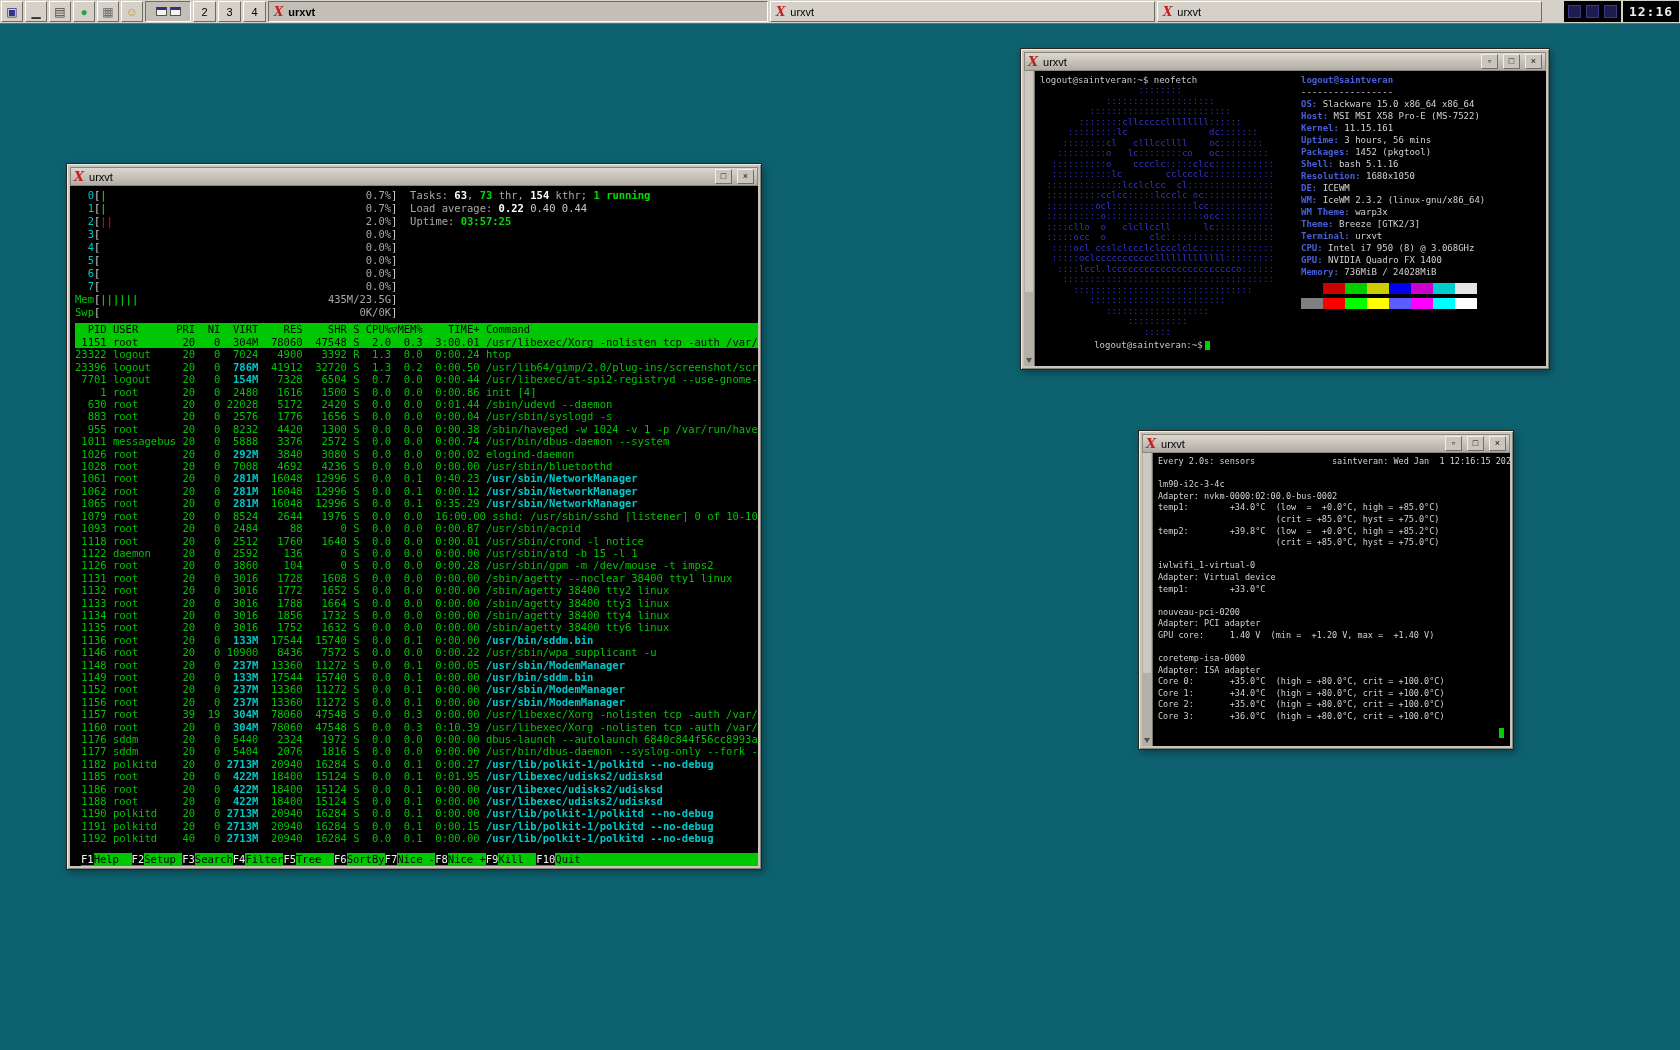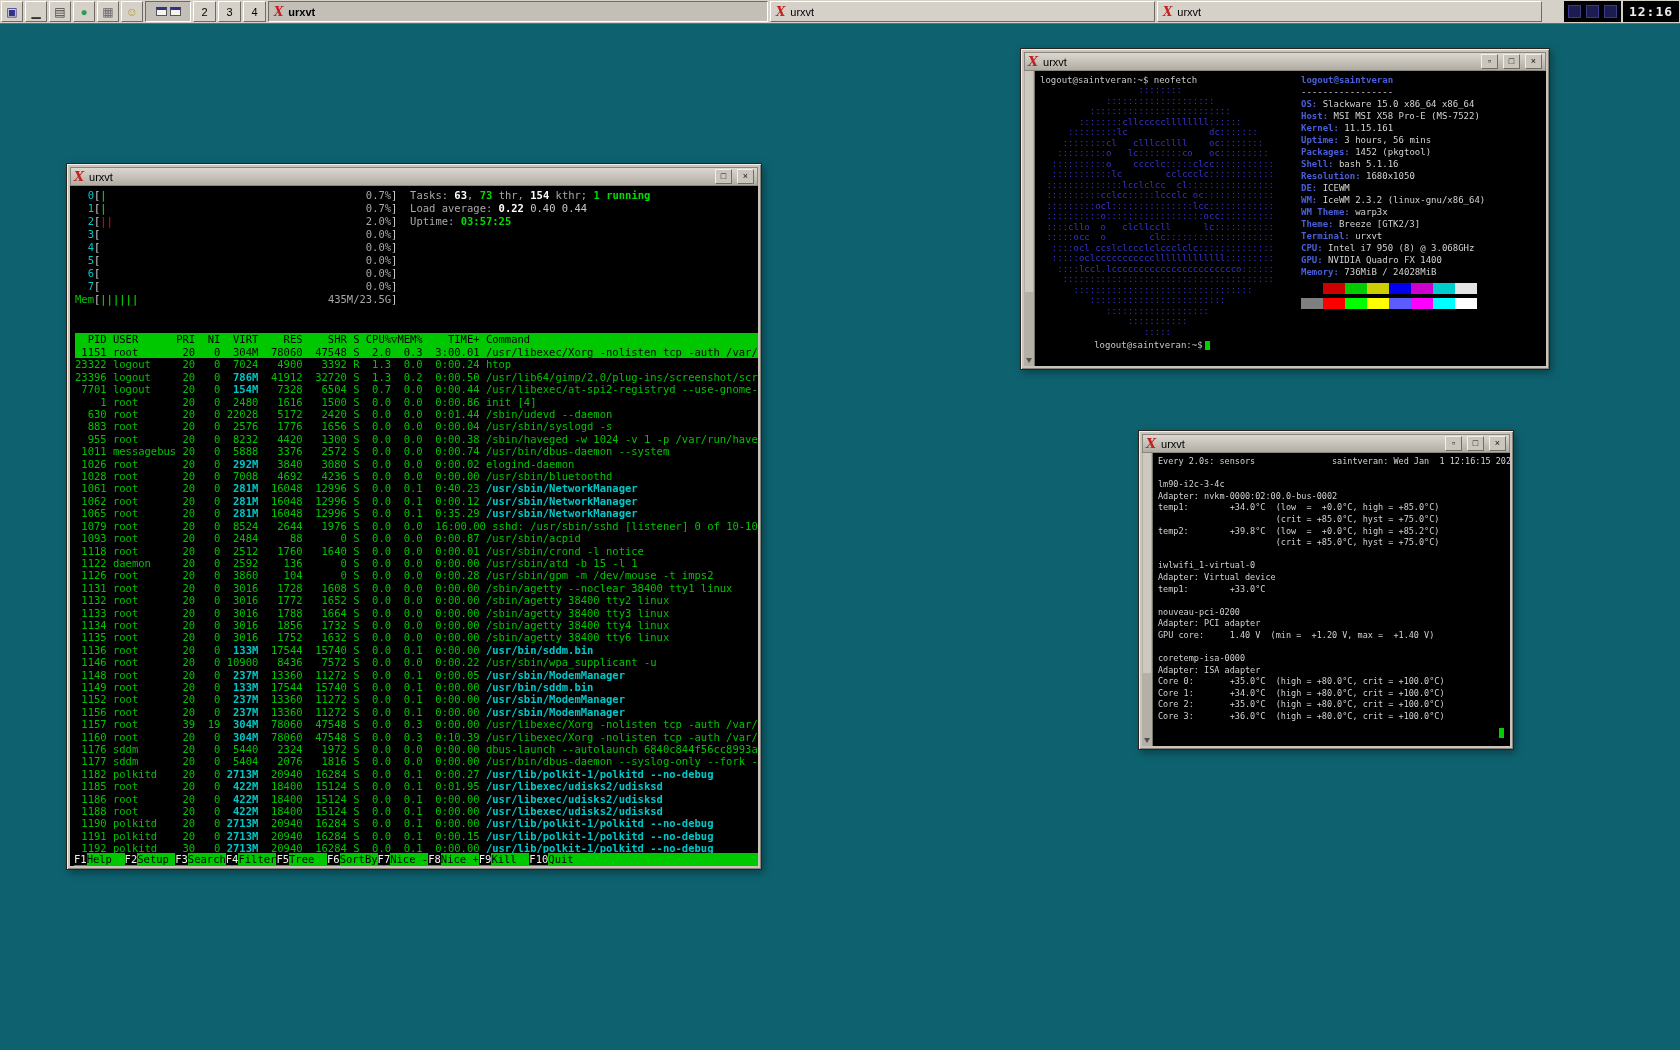--- a/index.html
+++ b/index.html
@@ -48,38 +48,38 @@
   .screen { flex:1; position:relative; background:#000; overflow:hidden; }
 
   
   #win-htop     { left:66px;  top:163px; width:696px; height:707px; z-index:10; }
   #win-neofetch { left:1020px; top:48px; width:530px; height:322px; z-index:5; }
   #win-sensors  { left:1138px; top:430px; width:376px; height:320px; z-index:6; }
 
   
   #htop-screen { padding:3px 0 0 5px; }
   .mline { white-space:pre; font:10.5px/13px "DejaVu Sans Mono",monospace; }
-  #htop-meters { margin-bottom:27px; }
+  #htop-meters { margin-bottom:4px; }
   .mlab-c { color:#00c8c8; }
   .mlab-g { color:#00c800; }
   .mbr  { color:#d0d0d0; }
   .mpct { color:#a8a8a8; }
   .tick-g { color:#00c800; font-weight:bold; }
   .tick-r { color:#d00000; font-weight:bold; }
   .s-d  { color:#a8a8a8; }
   .s-dd { color:#c8c8c8; }
   .s-w  { color:#ffffff; font-weight:bold; }
   .s-gb { color:#00dc00; font-weight:bold; }
   .th   { white-space:pre; font:10.5px/13px "DejaVu Sans Mono",monospace; background:#00c800; color:#000; }
   .trow { white-space:pre; font:10.5px/12.4px "DejaVu Sans Mono",monospace; }
   .tg { color:#00c400; }
   .tc { color:#00c8c8; font-weight:bold; }
   .trow.sel { background:#00c800; }
   .trow.sel span { color:#000 !important; font-weight:normal !important; }
-  .fbar { position:absolute; left:4px; right:0; bottom:0; height:13px; background:#00c800;
+  .fbar { position:absolute; left:11px; right:0; bottom:0; height:13px; background:#00c800;
     white-space:pre; font:10.5px/13px "DejaVu Sans Mono",monospace; overflow:hidden; }
   .fitem { display:inline-block; }
   .fk { background:#000; color:#f0f0f0; }
   .fl { color:#000; }
 
   
   .nline { white-space:pre; font:9px/12px "DejaVu Sans Mono",monospace; color:#c8c8c8; }
   #nf-cmdline { padding:3px 0 0 5px; }
   .nf-art { position:absolute; left:6px; top:14px; white-space:pre;
     font:9px/10.5px "DejaVu Sans Mono",monospace; color:#3434c8; }
@@ -166,20 +166,21 @@
         <div id="htop-meters">
             <div class="mline"><span class="mlab-c">  0</span><span class="mbr">[</span><span class="tick-g">|</span><span class="mpct">                                         0.7%</span><span class="mbr">]</span><span class="mbr">  </span><span class="s-d">Tasks: </span><span class="s-w">63</span><span class="s-d">, </span><span class="s-gb">73</span><span class="s-d"> thr, </span><span class="s-w">154</span><span class="s-d"> kthr; </span><span class="s-gb">1 running</span></div>
             <div class="mline"><span class="mlab-c">  1</span><span class="mbr">[</span><span class="tick-g">|</span><span class="mpct">                                         0.7%</span><span class="mbr">]</span><span class="mbr">  </span><span class="s-d">Load average: </span><span class="s-w">0.22</span><span class="s-dd"> 0.40</span><span class="s-dd"> 0.44</span></div>
             <div class="mline"><span class="mlab-c">  2</span><span class="mbr">[</span><span class="tick-r">||</span><span class="mpct">                                        2.0%</span><span class="mbr">]</span><span class="mbr">  </span><span class="s-d">Uptime: </span><span class="s-gb">03:57:25</span></div>
             <div class="mline"><span class="mlab-c">  3</span><span class="mbr">[</span><span class="tick-g"></span><span class="mpct">                                          0.0%</span><span class="mbr">]</span></div>
             <div class="mline"><span class="mlab-c">  4</span><span class="mbr">[</span><span class="tick-g"></span><span class="mpct">                                          0.0%</span><span class="mbr">]</span></div>
             <div class="mline"><span class="mlab-c">  5</span><span class="mbr">[</span><span class="tick-g"></span><span class="mpct">                                          0.0%</span><span class="mbr">]</span></div>
             <div class="mline"><span class="mlab-c">  6</span><span class="mbr">[</span><span class="tick-g"></span><span class="mpct">                                          0.0%</span><span class="mbr">]</span></div>
             <div class="mline"><span class="mlab-c">  7</span><span class="mbr">[</span><span class="tick-g"></span><span class="mpct">                                          0.0%</span><span class="mbr">]</span></div>
             <div class="mline"><span class="mlab-g">Mem</span><span class="mbr">[</span><span class="tick-g">||||||</span><span class="mpct">                              435M/23.5G</span><span class="mbr">]</span></div>
+            <div class="mline"><span class="mlab-g">Swp</span><span class="mbr">[</span><span class="tick-g"></span><span class="mpct">                                         0K/0K</span><span class="mbr">]</span></div>
           </div>
         <div id="htop-table">
             <div class="th">  PID USER      PRI  NI  VIRT    RES    SHR S CPU%▽MEM%    TIME+ Command</div>
             <div class="trow sel"><span class="tg"> 1151 root       20   0 </span><span class="tc"> 304M</span><span class="tg">  78060  47548 S  2.0  0.3  3:00.01 </span><span class="tg">/usr/libexec/Xorg -nolisten tcp -auth /var/run/sddm/{b8f</span></div>
             <div class="trow"><span class="tg">23322 logout     20   0 </span><span class="tg"> 7024</span><span class="tg">   4900   3392 R  1.3  0.0  0:00.24 </span><span class="tg">htop</span></div>
             <div class="trow"><span class="tg">23396 logout     20   0 </span><span class="tc"> 786M</span><span class="tg">  41912  32720 S  1.3  0.2  0:00.50 </span><span class="tg">/usr/lib64/gimp/2.0/plug-ins/screenshot/screenshot -gimp</span></div>
             <div class="trow"><span class="tg"> 7701 logout     20   0 </span><span class="tc"> 154M</span><span class="tg">   7328   6504 S  0.7  0.0  0:00.44 </span><span class="tg">/usr/libexec/at-spi2-registryd --use-gnome-session</span></div>
             <div class="trow"><span class="tg">    1 root       20   0 </span><span class="tg"> 2480</span><span class="tg">   1616   1500 S  0.0  0.0  0:00.86 </span><span class="tg">init [4]</span></div>
             <div class="trow"><span class="tg">  630 root       20   0 </span><span class="tg">22028</span><span class="tg">   5172   2420 S  0.0  0.0  0:01.44 </span><span class="tg">/sbin/udevd --daemon</span></div>
             <div class="trow"><span class="tg">  883 root       20   0 </span><span class="tg"> 2576</span><span class="tg">   1776   1656 S  0.0  0.0  0:00.04 </span><span class="tg">/usr/sbin/syslogd -s</span></div>
@@ -209,21 +210,21 @@
             <div class="trow"><span class="tg"> 1157 root       39  19 </span><span class="tc"> 304M</span><span class="tg">  78060  47548 S  0.0  0.3  0:00.00 </span><span class="tg">/usr/libexec/Xorg -nolisten tcp -auth /var/run/sddm/{b8f</span></div>
             <div class="trow"><span class="tg"> 1160 root       20   0 </span><span class="tc"> 304M</span><span class="tg">  78060  47548 S  0.0  0.3  0:10.39 </span><span class="tg">/usr/libexec/Xorg -nolisten tcp -auth /var/run/sddm/{b8f</span></div>
             <div class="trow"><span class="tg"> 1176 sddm       20   0 </span><span class="tg"> 5440</span><span class="tg">   2324   1972 S  0.0  0.0  0:00.00 </span><span class="tg">dbus-launch --autolaunch 6840c844f56cc8993ab437f1629a7e9</span></div>
             <div class="trow"><span class="tg"> 1177 sddm       20   0 </span><span class="tg"> 5404</span><span class="tg">   2076   1816 S  0.0  0.0  0:00.00 </span><span class="tg">/usr/bin/dbus-daemon --syslog-only --fork --print-pid 5</span></div>
             <div class="trow"><span class="tg"> 1182 polkitd    20   0 </span><span class="tc">2713M</span><span class="tg">  20940  16284 S  0.0  0.1  0:00.27 </span><span class="tc">/usr/lib/polkit-1/polkitd --no-debug</span></div>
             <div class="trow"><span class="tg"> 1185 root       20   0 </span><span class="tc"> 422M</span><span class="tg">  18400  15124 S  0.0  0.1  0:01.95 </span><span class="tc">/usr/libexec/udisks2/udisksd</span></div>
             <div class="trow"><span class="tg"> 1186 root       20   0 </span><span class="tc"> 422M</span><span class="tg">  18400  15124 S  0.0  0.1  0:00.00 </span><span class="tc">/usr/libexec/udisks2/udisksd</span></div>
             <div class="trow"><span class="tg"> 1188 root       20   0 </span><span class="tc"> 422M</span><span class="tg">  18400  15124 S  0.0  0.1  0:00.00 </span><span class="tc">/usr/libexec/udisks2/udisksd</span></div>
             <div class="trow"><span class="tg"> 1190 polkitd    20   0 </span><span class="tc">2713M</span><span class="tg">  20940  16284 S  0.0  0.1  0:00.00 </span><span class="tc">/usr/lib/polkit-1/polkitd --no-debug</span></div>
             <div class="trow"><span class="tg"> 1191 polkitd    20   0 </span><span class="tc">2713M</span><span class="tg">  20940  16284 S  0.0  0.1  0:00.15 </span><span class="tc">/usr/lib/polkit-1/polkitd --no-debug</span></div>
-            <div class="trow"><span class="tg"> 1192 polkitd    30   0 </span><span class="tc">2713M</span><span class="tg">  20940  16284 S  0.0  0.1  0:00.00 </span><span class="tc">/usr/lib/polkit-1/polkitd --no-debug</span></div>
+            <div class="trow"><span class="tg"> 1192 polkitd    40   0 </span><span class="tc">2713M</span><span class="tg">  20940  16284 S  0.0  0.1  0:00.00 </span><span class="tc">/usr/lib/polkit-1/polkitd --no-debug</span></div>
           </div>
         <div class="fbar" id="htop-fbar"><span class="fitem"><span class="fk">F1</span><span class="fl">Help  </span></span><span class="fitem"><span class="fk">F2</span><span class="fl">Setup </span></span><span class="fitem"><span class="fk">F3</span><span class="fl">Search</span></span><span class="fitem"><span class="fk">F4</span><span class="fl">Filter</span></span><span class="fitem"><span class="fk">F5</span><span class="fl">Tree  </span></span><span class="fitem"><span class="fk">F6</span><span class="fl">SortBy</span></span><span class="fitem"><span class="fk">F7</span><span class="fl">Nice -</span></span><span class="fitem"><span class="fk">F8</span><span class="fl">Nice +</span></span><span class="fitem"><span class="fk">F9</span><span class="fl">Kill  </span></span><span class="fitem"><span class="fk">F10</span><span class="fl">Quit  </span></span></div>
       </div>
     </div>
   </div>
 </div>
 
 <div class="window" id="win-neofetch">
   <div class="win-inner">
     <div class="titlebar">

